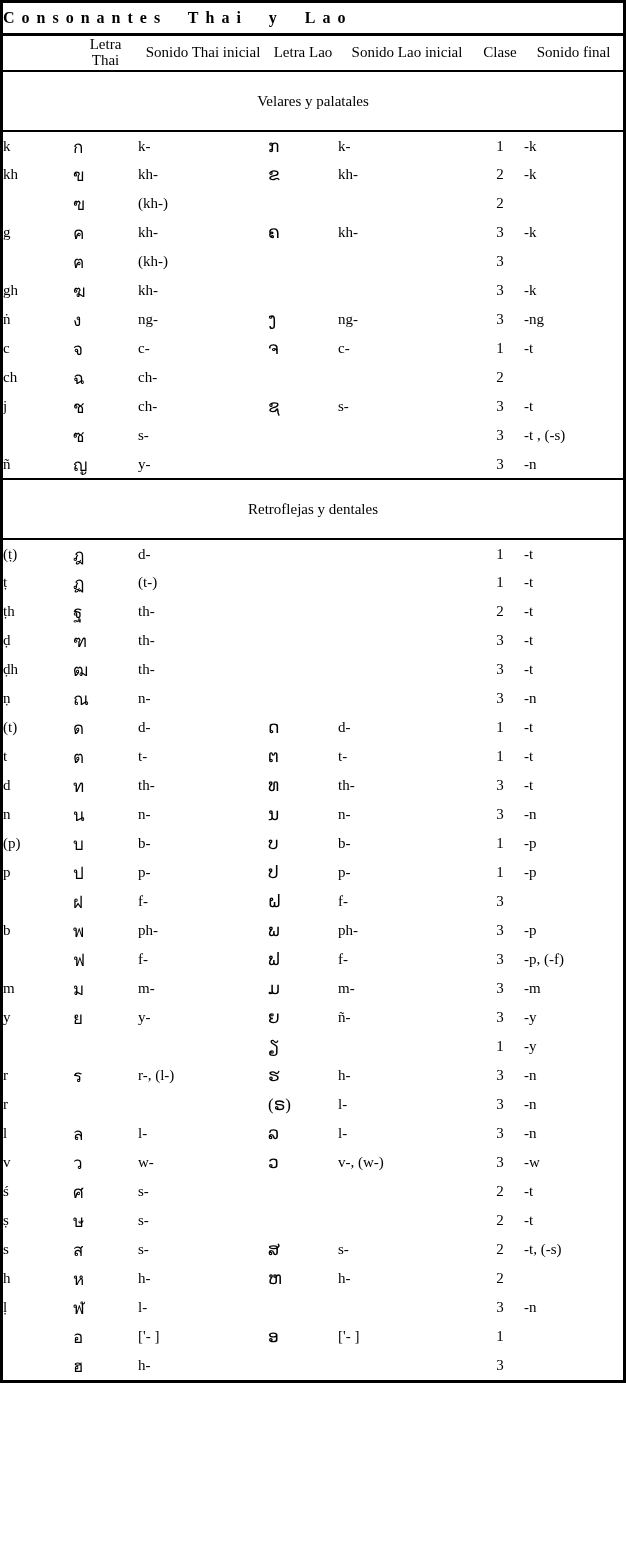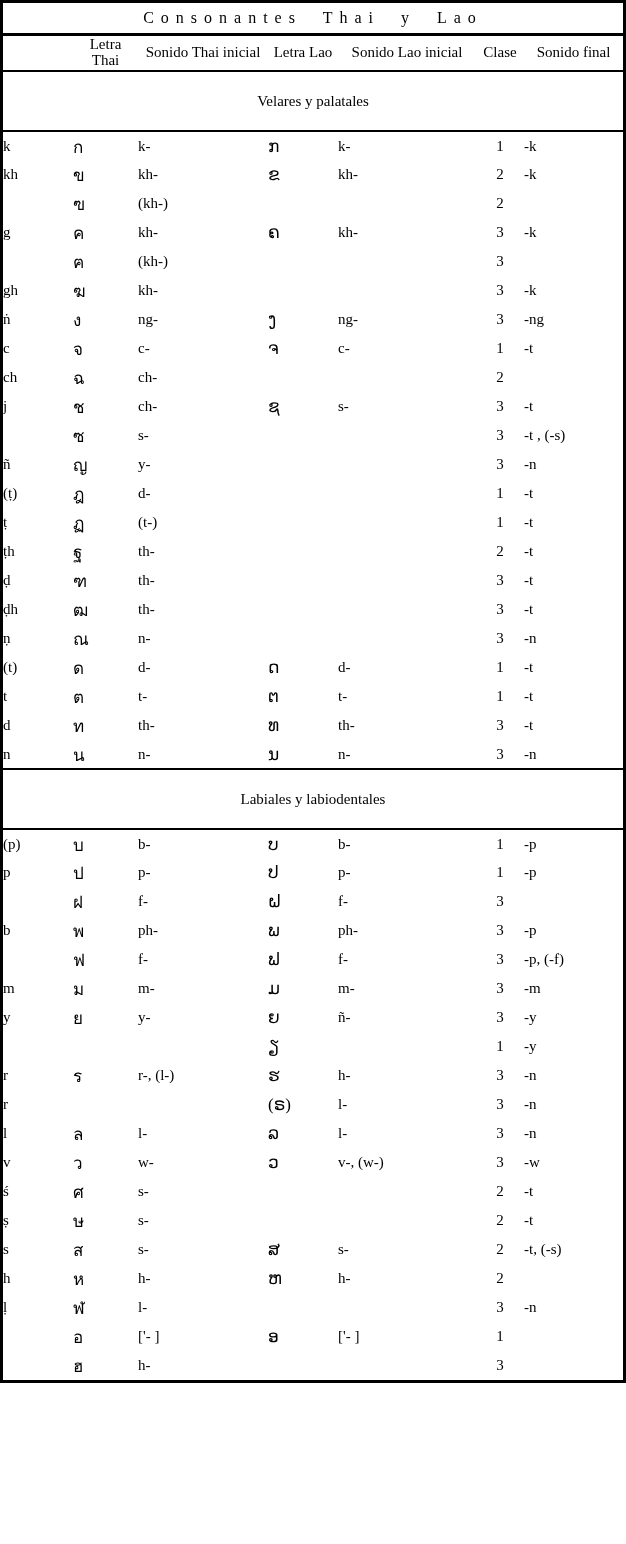--- a/index.html
+++ b/index.html
@@ -10,22 +10,22 @@
     color: #000000;
   }
   .sheet {
     width: 620px;
     border: 3px solid #000000;
     background: #ffffff;
   }
   .title-bar {
     height: 30px;
     line-height: 30px;
-    text-align: center;
-    font-weight: normal;
+    text-align: left;
+    font-weight: bold;
     font-size: 16px;
     letter-spacing: 7px;
     word-spacing: 10px;
     border-bottom: 3px solid #000000;
     white-space: nowrap;
     overflow: hidden;
   }
   table.cons-table {
     width: 620px;
     table-layout: fixed;
@@ -203,20 +203,23 @@
         </tr>
         <tr class="data-row">
           <td class="c0">ñ</td>
           <td class="c1">ญ</td>
           <td class="c2">y-</td>
           <td class="c3"></td>
           <td class="c4"></td>
           <td class="c5">3</td>
           <td class="c6">-n</td>
         </tr>
+        <tr class="section-row">
+          <td colspan="7">Retroflejas y dentales</td>
+        </tr>
         <tr class="data-row">
           <td class="c0">(ṭ)</td>
           <td class="c1">ฎ</td>
           <td class="c2">d-</td>
           <td class="c3"></td>
           <td class="c4"></td>
           <td class="c5">1</td>
           <td class="c6">-t</td>
         </tr>
         <tr class="data-row">
@@ -293,23 +296,20 @@
         </tr>
         <tr class="data-row">
           <td class="c0">n</td>
           <td class="c1">น</td>
           <td class="c2">n-</td>
           <td class="c3">ນ</td>
           <td class="c4">n-</td>
           <td class="c5">3</td>
           <td class="c6">-n</td>
         </tr>
-        <tr class="section-row">
-          <td colspan="7">Labiales y labiodentales</td>
-        </tr>
         <tr class="data-row">
           <td class="c0">(p)</td>
           <td class="c1">บ</td>
           <td class="c2">b-</td>
           <td class="c3">ບ</td>
           <td class="c4">b-</td>
           <td class="c5">1</td>
           <td class="c6">-p</td>
         </tr>
         <tr class="data-row">

